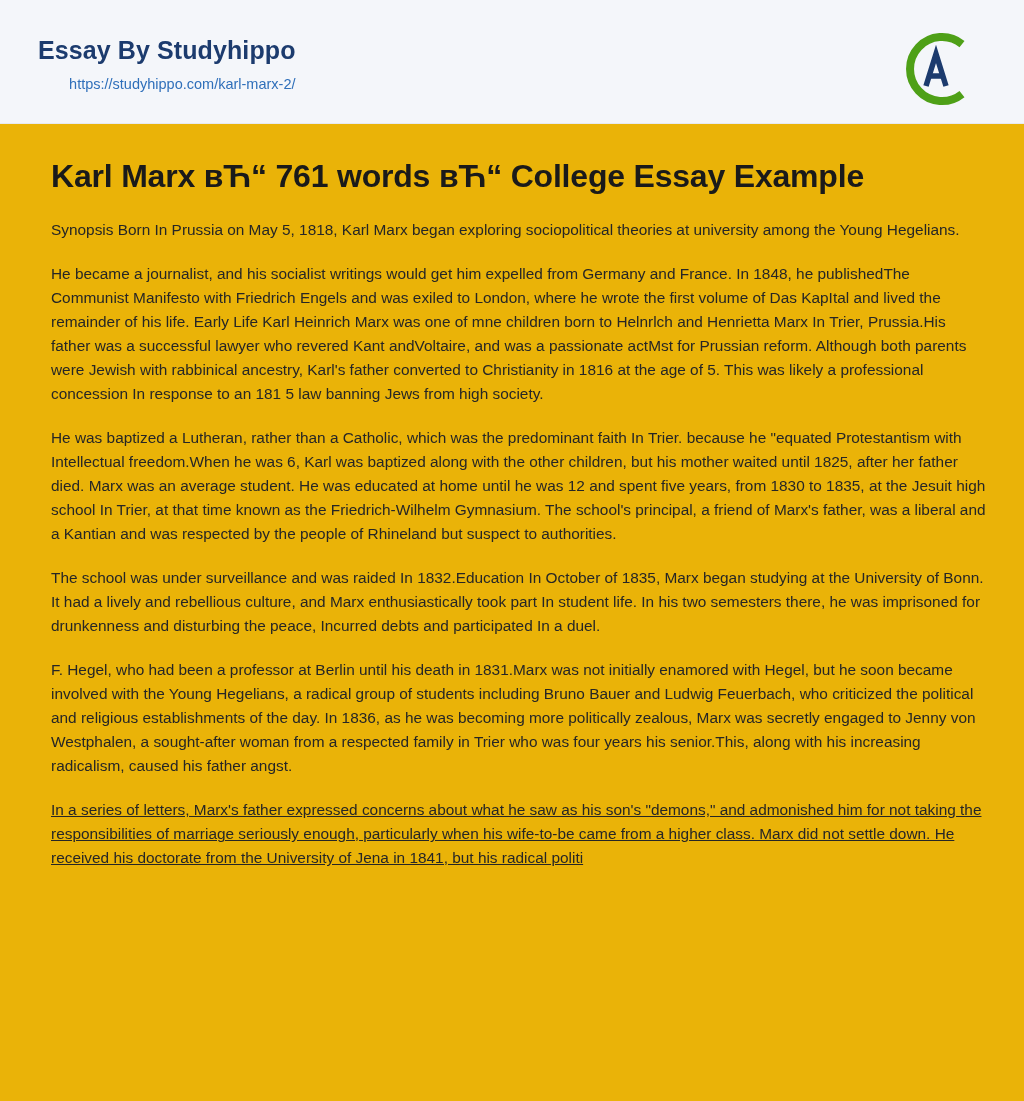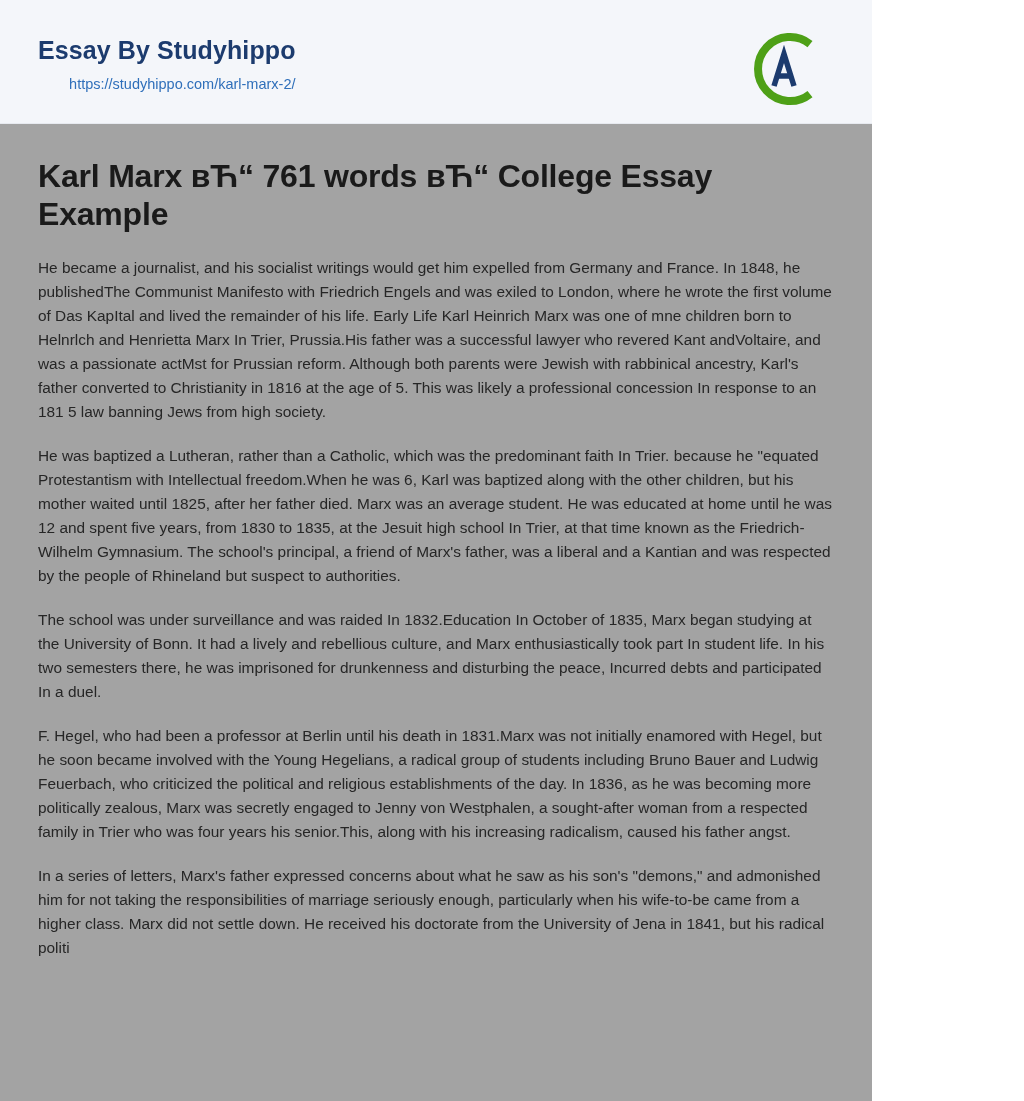--- a/index.html
+++ b/index.html
@@ -4,23 +4,23 @@
 <style>
   * { box-sizing: border-box; }
   html, body {
     margin: 0;
     padding: 0;
     width: 1024px;
     background: #ffffff;
     font-family: "Liberation Sans", sans-serif;
   }
   .page {
-    width: 872px;
+    width: 1024px;
     min-height: 1101px;
-    background: #a3a3a3;
+    background: #eab308;
     position: relative;
     overflow: hidden;
   }
   .site-header {
     background: #f4f6fa;
     padding: 28px 38px 24px 38px;
     display: flex;
     align-items: flex-start;
     justify-content: space-between;
     border-bottom: 1px solid #e7eaf0;
@@ -49,38 +49,38 @@
   .logo-wrap {
     width: 78px;
     height: 78px;
     position: relative;
     margin-right: 12px;
     margin-top: 2px;
   }
   .logo-wrap svg { display: block; }
 
   .content {
-    padding: 34px 38px 40px 38px;
+    padding: 34px 38px 40px 51px;
   }
   .doc-title {
     font-size: 32px;
     font-weight: bold;
     color: #1a1a1a;
     line-height: 1.18;
     margin: 0 0 22px 0;
     letter-spacing: -0.2px;
   }
   .para {
     font-size: 15.4px;
     line-height: 1.56;
     color: #262626;
     margin: 0 0 20px 0;
     text-align: left;
   }
-  .para:last-child { margin-bottom: 0; }
+  .para:last-child { margin-bottom: 0; text-decoration: underline; }
 </style>
 </head>
 <body>
 
 <div class="page">
 
   <div class="site-header">
     <div class="brand-block">
       <div class="brand-title">Essay By Studyhippo</div>
       <a class="brand-url" href="#">https://studyhippo.com/karl-marx-2/</a>
@@ -90,20 +90,21 @@
         <path d="M66 14 A32 32 0 1 0 66 64" fill="none" stroke="#4ea017" stroke-width="8" stroke-linecap="butt"></path>
         <path d="M30 56 L40 24 L50 56" fill="none" stroke="#1c3b6e" stroke-width="5.5" stroke-linejoin="miter"></path>
         <path d="M34 46 L46 46" fill="none" stroke="#1c3b6e" stroke-width="5.5"></path>
       </svg>
     </div>
   </div>
 
   <div class="content">
     <h1 class="doc-title">Karl Marx вЋ“ 761 words вЋ“ College Essay Example</h1>
 
+    <p class="para">Synopsis Born In Prussia on May 5, 1818, Karl Marx began exploring sociopolitical theories at university among the Young Hegelians.</p>
     <p class="para">He became a journalist, and his socialist writings would get him expelled from Germany and France. In 1848, he publishedThe Communist Manifesto with Friedrich Engels and was exiled to London, where he wrote the first volume of Das KapItal and lived the remainder of his life. Early Life Karl Heinrich Marx was one of mne children born to Helnrlch and Henrietta Marx In Trier, Prussia.His father was a successful lawyer who revered Kant andVoltaire, and was a passionate actMst for Prussian reform. Although both parents were Jewish with rabbinical ancestry, Karl's father converted to Christianity in 1816 at the age of 5. This was likely a professional concession In response to an 181 5 law banning Jews from high society.</p>
     <p class="para">He was baptized a Lutheran, rather than a Catholic, which was the predominant faith In Trier. because he "equated Protestantism with Intellectual freedom.When he was 6, Karl was baptized along with the other children, but his mother waited until 1825, after her father died. Marx was an average student. He was educated at home until he was 12 and spent five years, from 1830 to 1835, at the Jesuit high school In Trier, at that time known as the Friedrich-Wilhelm Gymnasium. The school's principal, a friend of Marx's father, was a liberal and a Kantian and was respected by the people of Rhineland but suspect to authorities.</p>
     <p class="para">The school was under surveillance and was raided In 1832.Education In October of 1835, Marx began studying at the University of Bonn. It had a lively and rebellious culture, and Marx enthusiastically took part In student life. In his two semesters there, he was imprisoned for drunkenness and disturbing the peace, Incurred debts and participated In a duel.</p>
     <p class="para">F. Hegel, who had been a professor at Berlin until his death in 1831.Marx was not initially enamored with Hegel, but he soon became involved with the Young Hegelians, a radical group of students including Bruno Bauer and Ludwig Feuerbach, who criticized the political and religious establishments of the day. In 1836, as he was becoming more politically zealous, Marx was secretly engaged to Jenny von Westphalen, a sought-after woman from a respected family in Trier who was four years his senior.This, along with his increasing radicalism, caused his father angst.</p>
     <p class="para">In a series of letters, Marx's father expressed concerns about what he saw as his son's "demons," and admonished him for not taking the responsibilities of marriage seriously enough, particularly when his wife-to-be came from a higher class. Marx did not settle down. He received his doctorate from the University of Jena in 1841, but his radical politi</p>
   </div>
 
 </div>
 
 </body></html>

